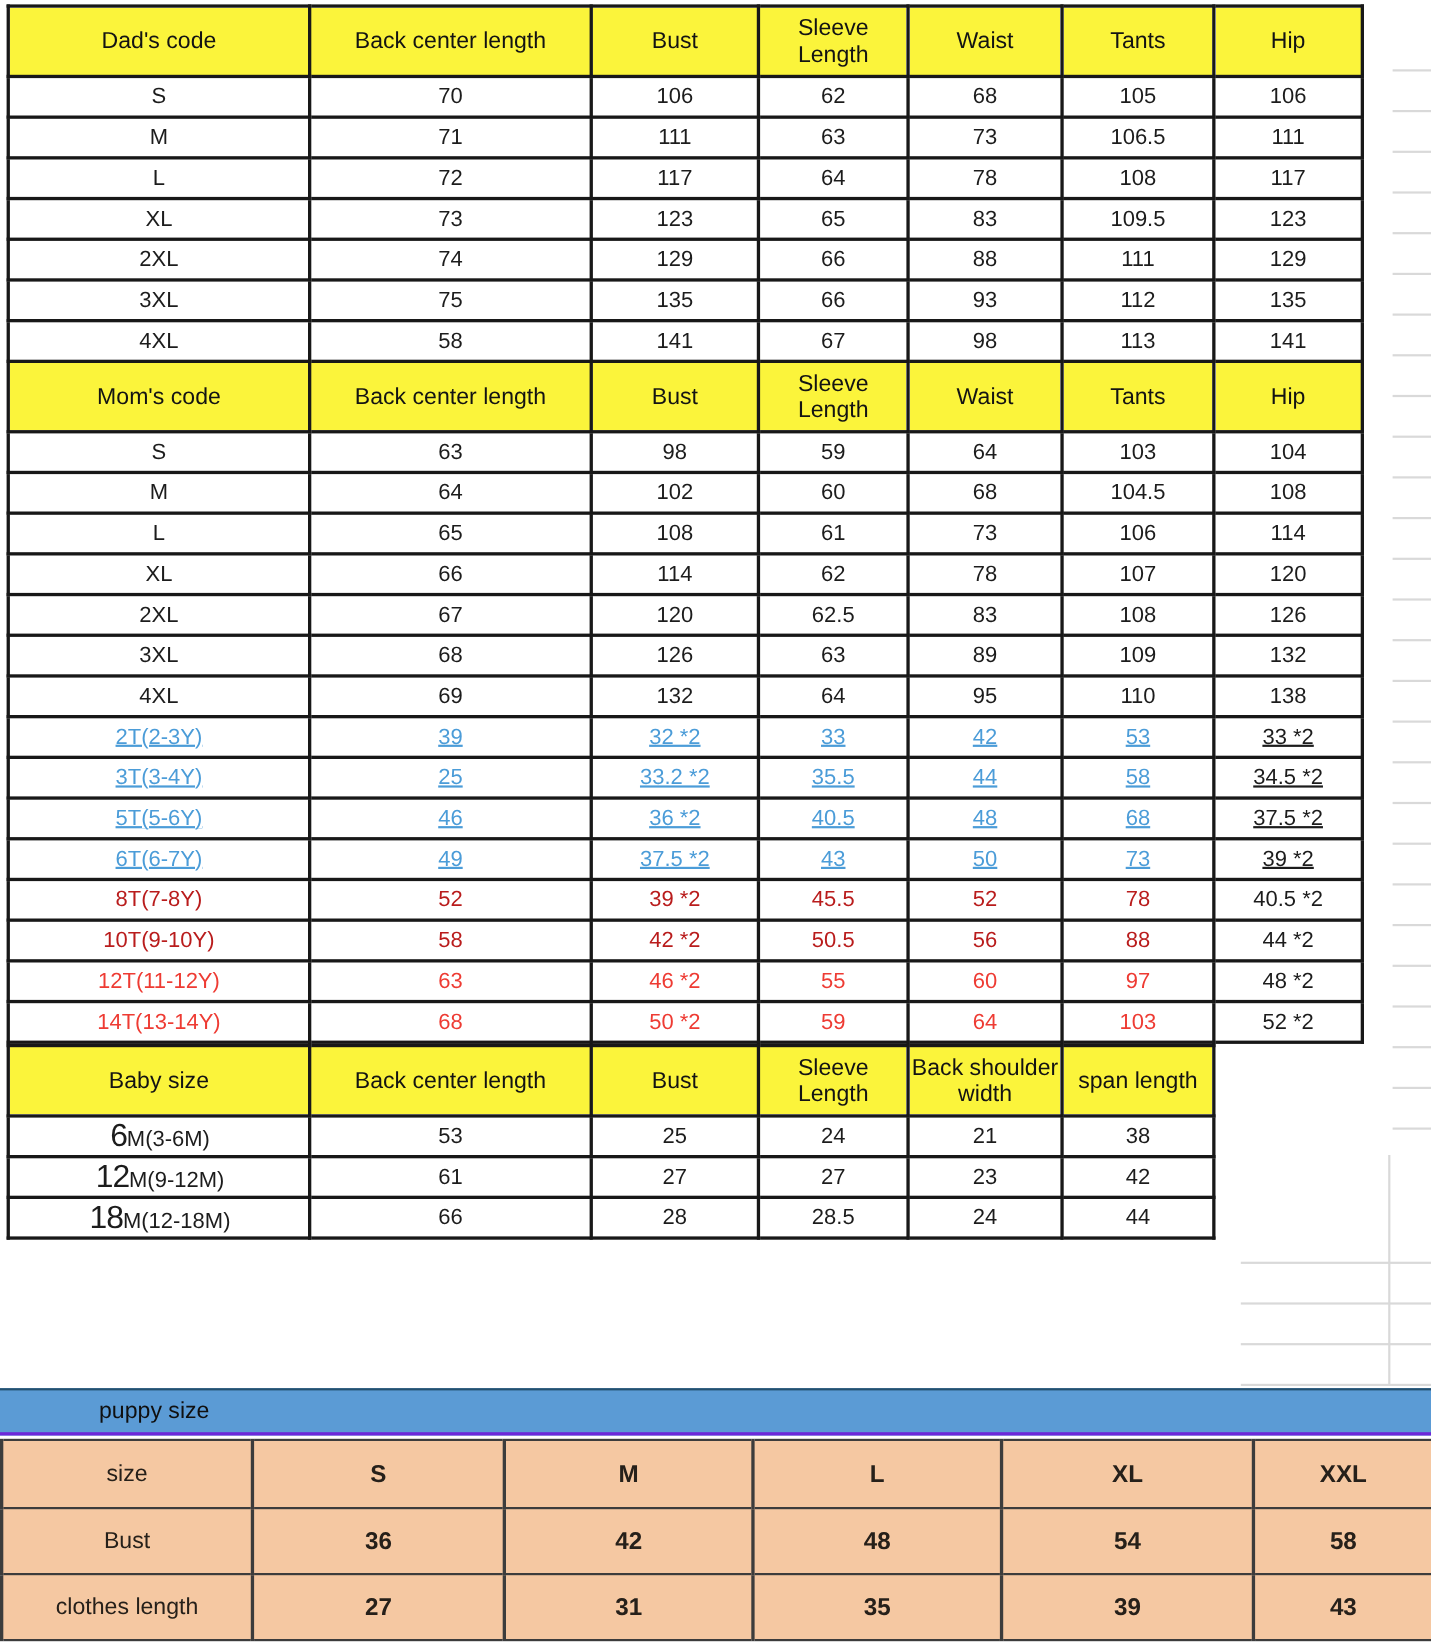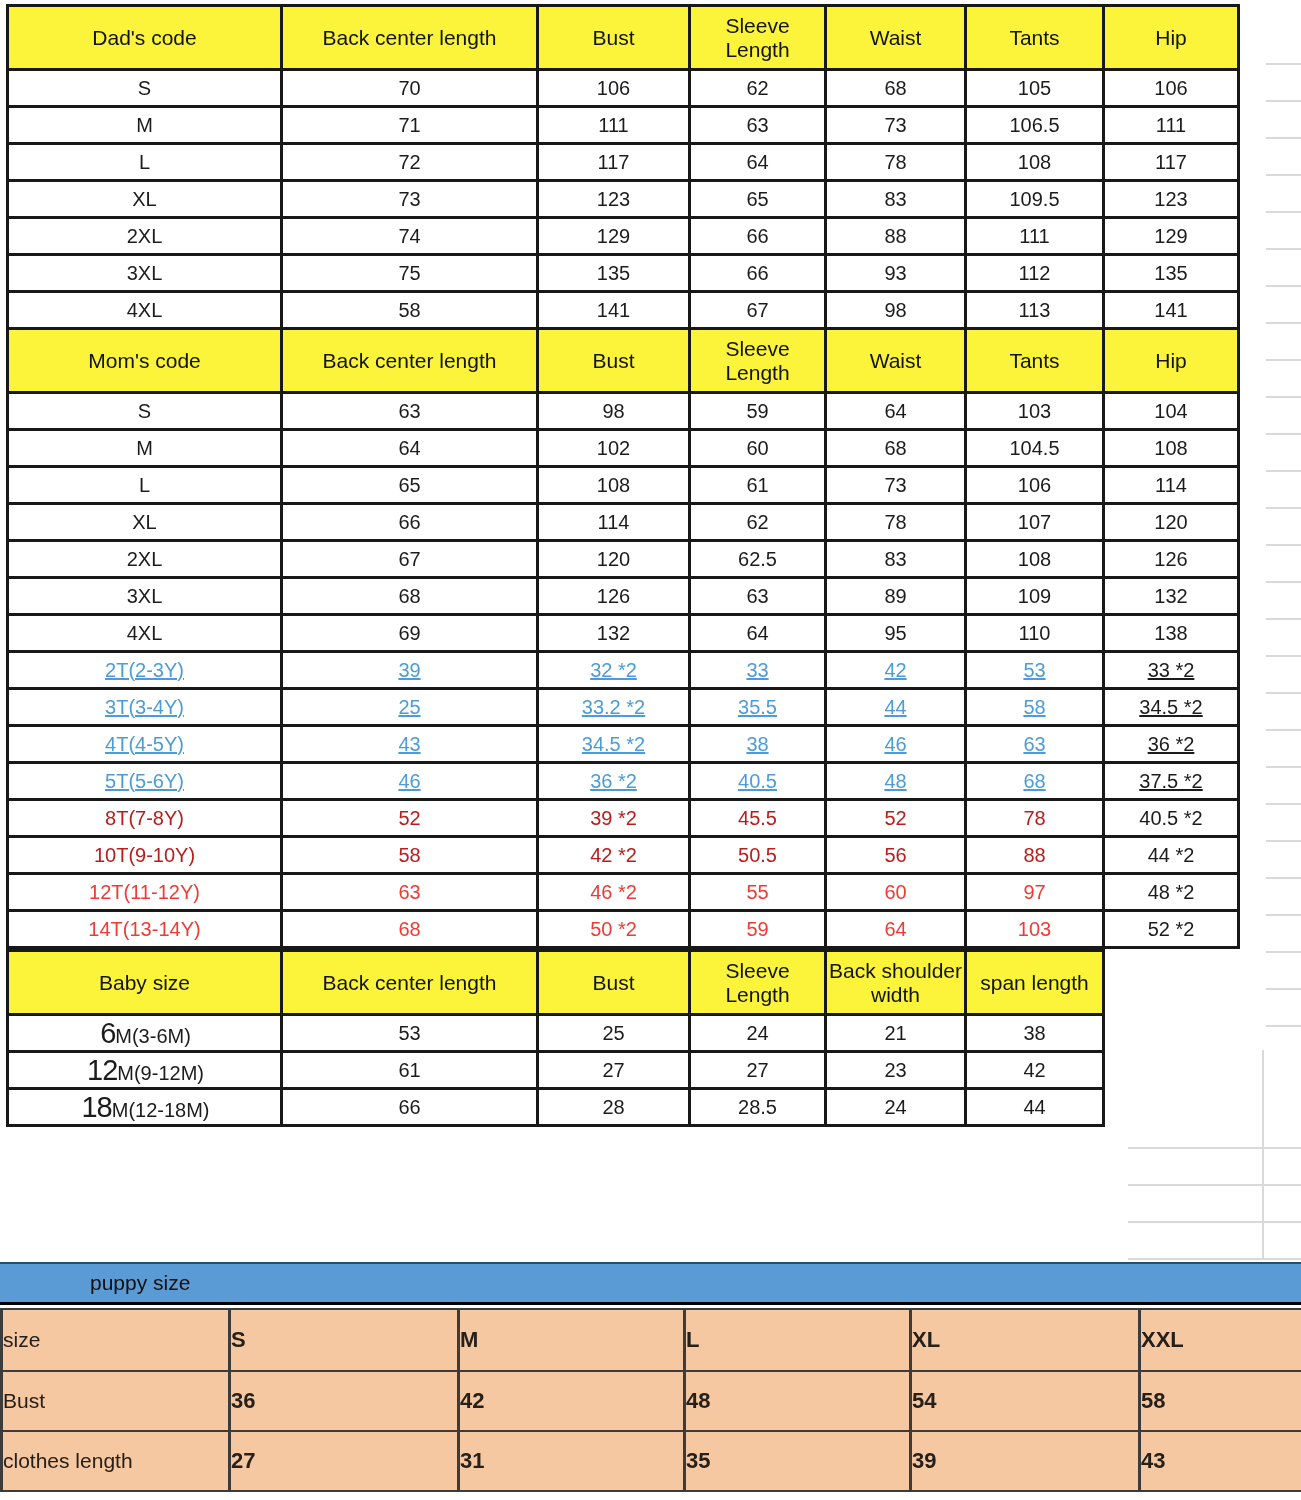--- a/index.html
+++ b/index.html
@@ -19,28 +19,28 @@
   }
   .grid td{font-size:20px;color:#1c1c1c;height:34px;line-height:1.05;}
   .t-blue td{color:#4b9cd8;text-decoration:underline;}
   .t-navy td{color:#b91c1c;}
   .t-red  td{color:#ee3b33;}
   td.hip-black{color:#1c1c1c;}
   .baby-label{text-align:right;padding-left:2px !important;}
   .baby-label .big{font-size:29px;letter-spacing:-1px;}
   .band{
     position:absolute;left:0;top:1262px;width:1301px;height:43px;
-    background:#5b9bd5;border-top:2px solid #24506e;border-bottom:3px solid #000000;
+    background:#5b9bd5;border-top:2px solid #24506e;border-bottom:3px solid #6d28d9;
     display:flex;align-items:center;box-sizing:border-box;
   }
   .band span{font-size:21px;color:#101010;margin-left:90px;}
   .puppyt{position:absolute;left:0;top:1308px;width:1301px;}
   .puppyt td{
     background:#f5c8a2;border:2px solid #3c3c3c;border-left-width:3px;
-    text-align:left;vertical-align:middle;font-size:21px;color:#26201a;
+    text-align:center;vertical-align:middle;font-size:21px;color:#26201a;
     height:58px;padding:0;
   }
   .puppyt tr.hdr td{height:60px;}
   .puppyt td.bold{font-weight:700;font-size:22px;}
   .gl{position:absolute;background:#d9d9d9;}
 </style>
 </head>
 <body>
 
 <div class="sheet">
@@ -213,36 +213,36 @@
           <tr class="t-blue">
             <td>3T(3-4Y)</td>
             <td>25</td>
             <td>33.2 *2</td>
             <td>35.5</td>
             <td>44</td>
             <td>58</td>
             <td class="hip-black">34.5 *2</td>
           </tr>
           <tr class="t-blue">
-            <td>4T(4-5Y)</td>
-            <td>43</td>
-            <td>34.5 *2</td>
-            <td>38</td>
-            <td>46</td>
-            <td>63</td>
-            <td class="hip-black">36 *2</td>
-          </tr>
-          <tr class="t-blue">
             <td>5T(5-6Y)</td>
             <td>46</td>
             <td>36 *2</td>
             <td>40.5</td>
             <td>48</td>
             <td>68</td>
             <td class="hip-black">37.5 *2</td>
+          </tr>
+          <tr class="t-blue">
+            <td>6T(6-7Y)</td>
+            <td>49</td>
+            <td>37.5 *2</td>
+            <td>43</td>
+            <td>50</td>
+            <td>73</td>
+            <td class="hip-black">39 *2</td>
           </tr>
           <tr class="t-navy">
             <td>8T(7-8Y)</td>
             <td>52</td>
             <td>39 *2</td>
             <td>45.5</td>
             <td>52</td>
             <td>78</td>
             <td class="hip-black">40.5 *2</td>
           </tr>

